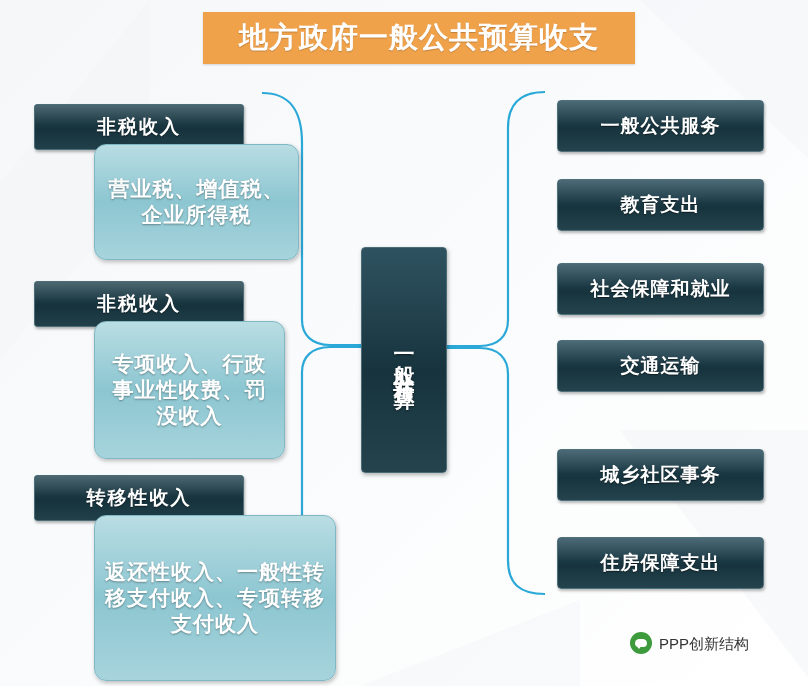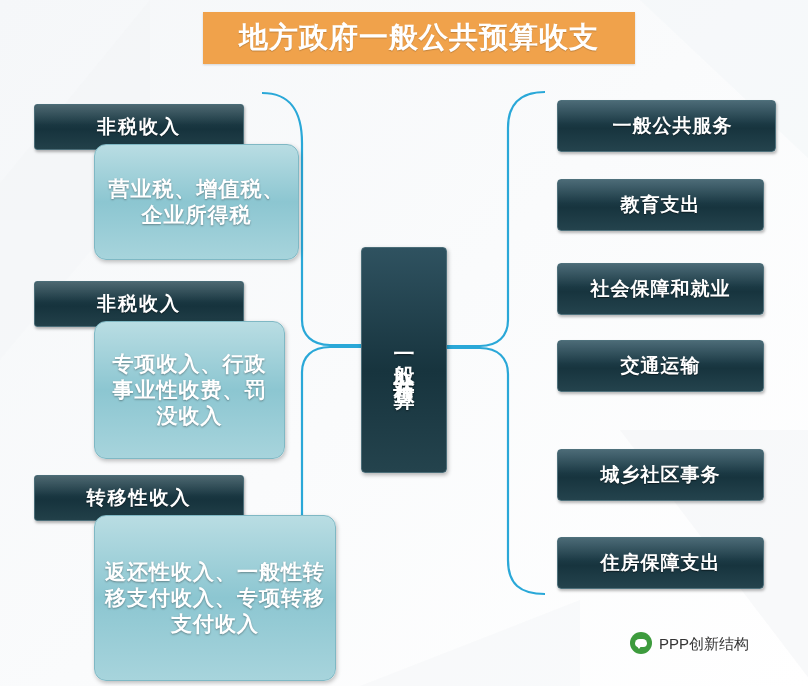--- a/index.html
+++ b/index.html
@@ -275,21 +275,21 @@
     <span>转移性收入</span>
   </div>
   <div class="light-box" style="left:94px; top:515px; width:242px; height:166px;">
     <span>返还性收入、一般性转移支付收入、专项转移支付收入</span>
   </div>
 
   <div id="center-box">
     <span>一般公共预算</span>
   </div>
 
-  <div class="right-box" style="top:100px;padding-left:12px;">
+  <div class="right-box" style="top:100px;">
     <span>一般公共服务</span>
   </div>
   <div class="right-box" style="top:179px;">
     <span>教育支出</span>
   </div>
   <div class="right-box" style="top:263px;">
     <span>社会保障和就业</span>
   </div>
   <div class="right-box" style="top:340px;align-items:center;">
     <span>交通运输</span>

